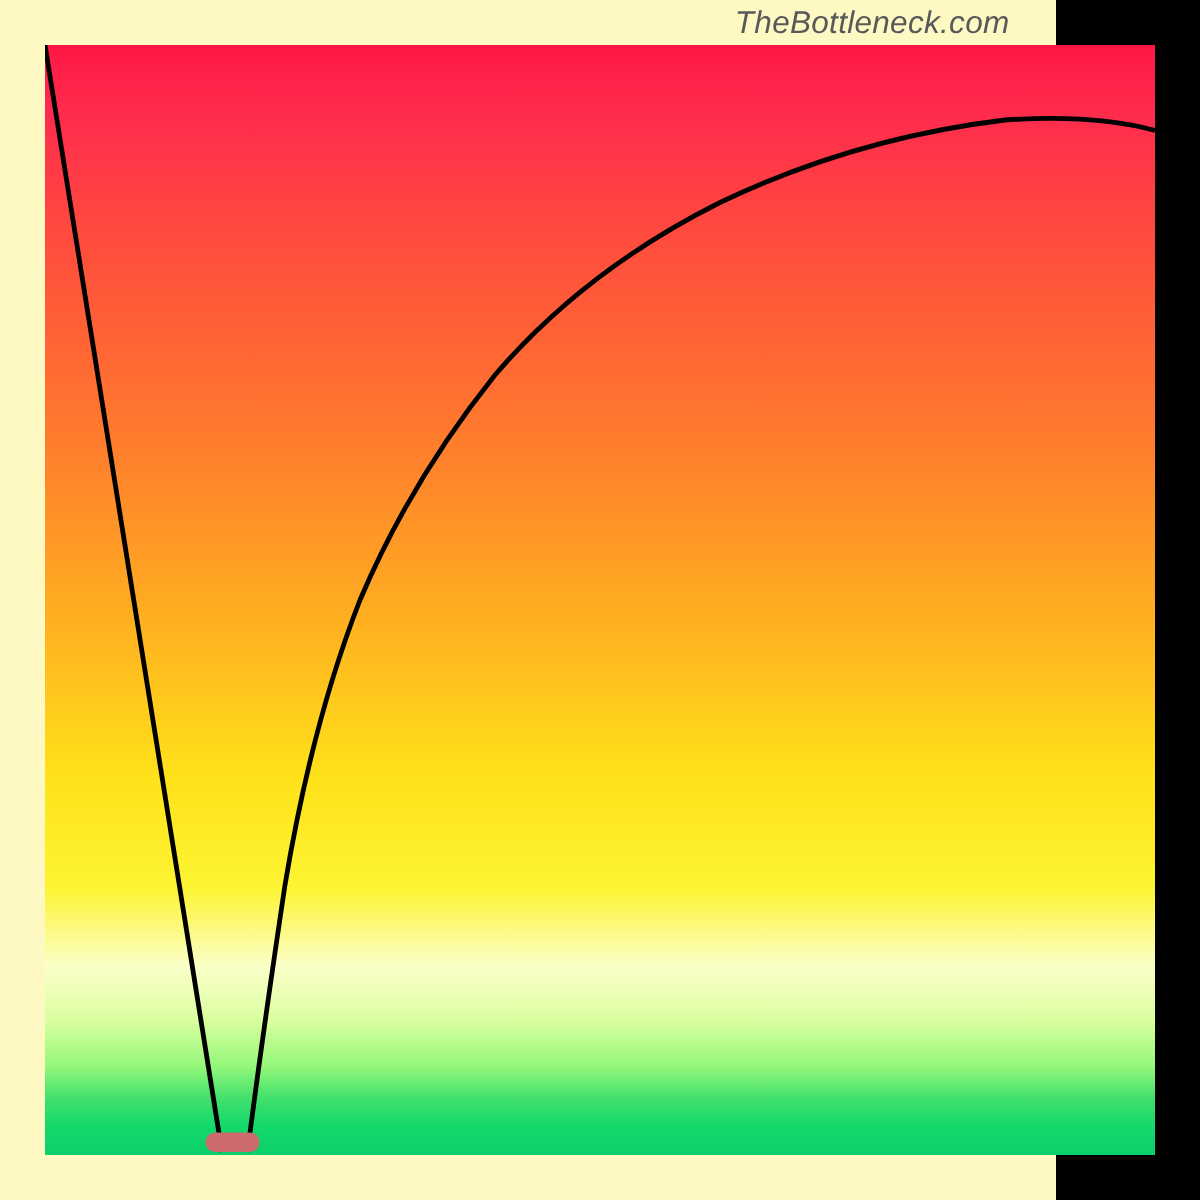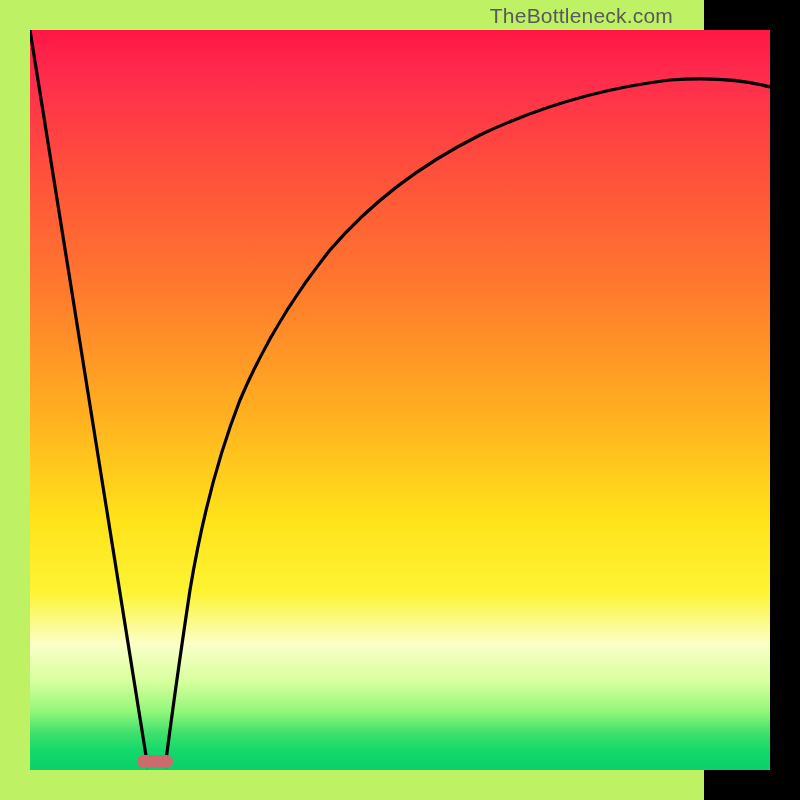--- a/index.html
+++ b/index.html
@@ -8,21 +8,22 @@
     width: 800px;
     height: 800px;
     overflow: hidden;
     background: #000;
     font-family: Arial, Helvetica, sans-serif;
   }
   .frame {
     position: relative;
     width: 704px;
     height: 800px;
-    background: #bef264;
+    background: #fef9c3;
+    font-style: italic;
   }
   .plot-area {
     position: absolute;
     left: 30px;
     top: 30px;
     width: 740px;
     height: 740px;
     
     background: linear-gradient(
       to bottom,

